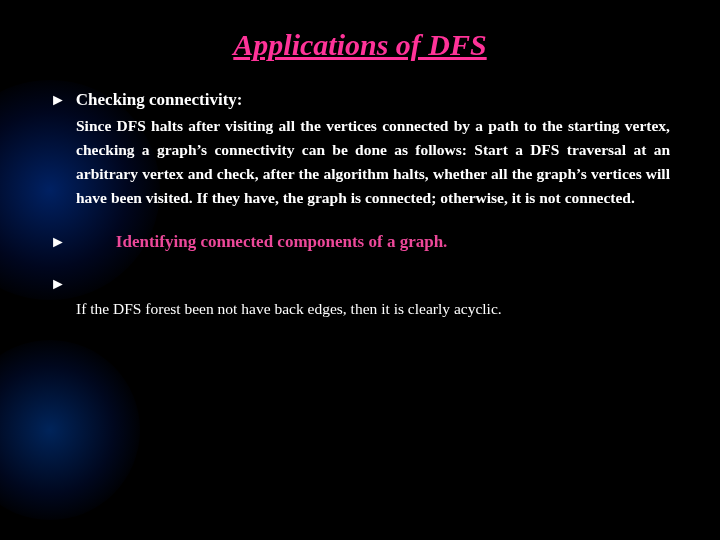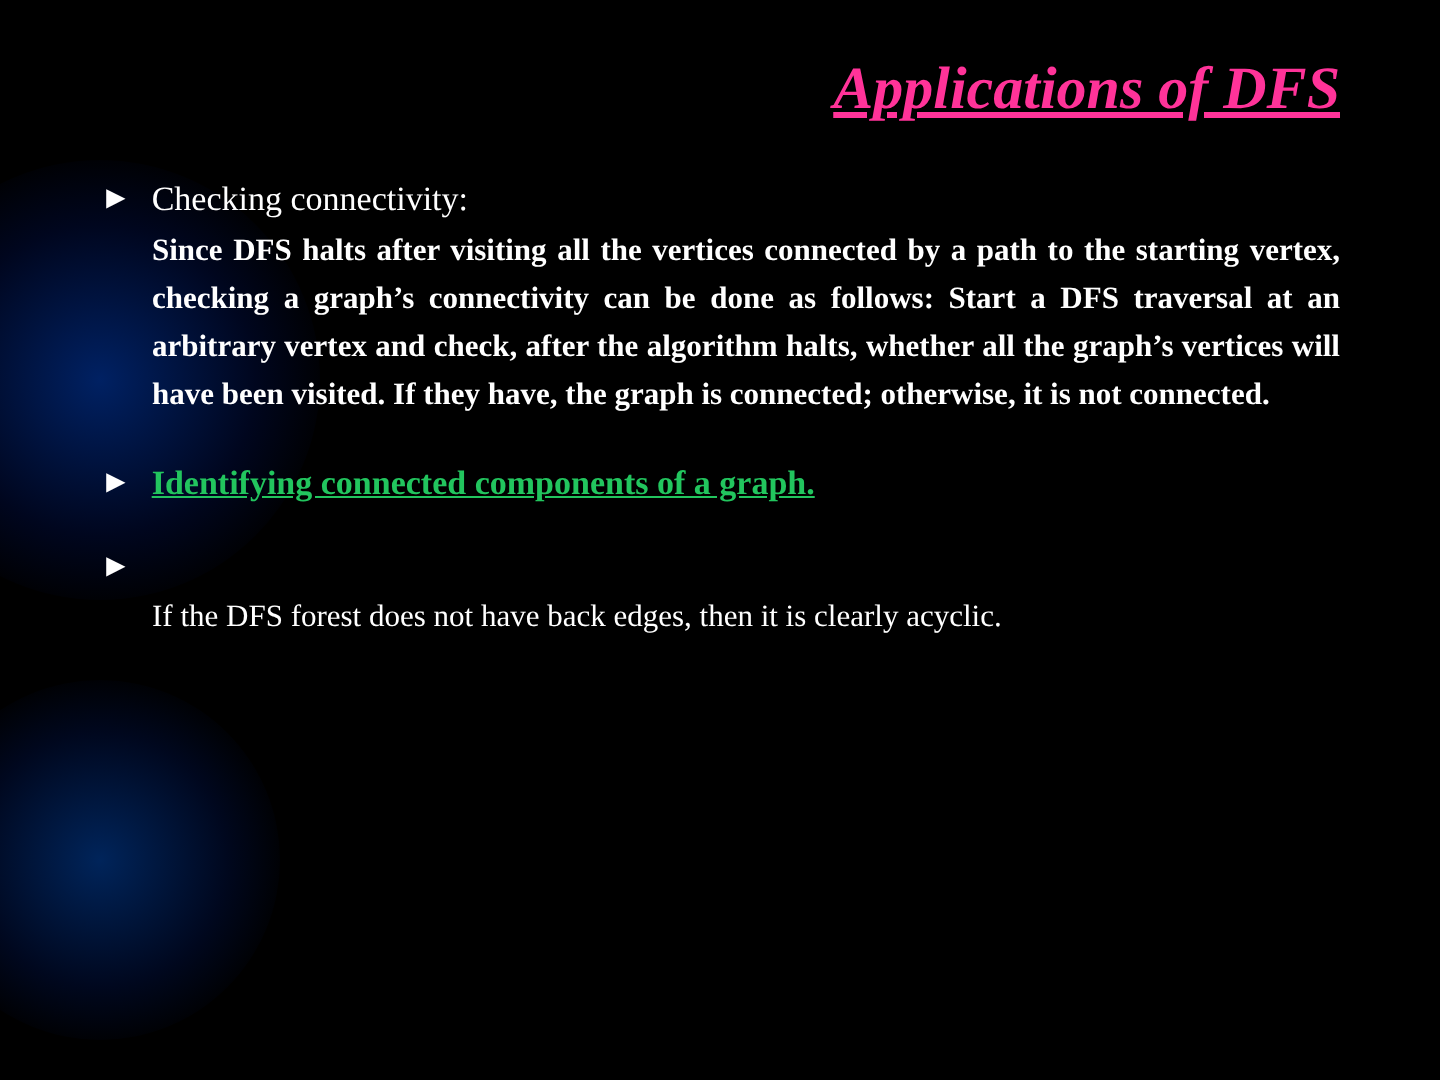--- a/index.html
+++ b/index.html
@@ -40,21 +40,21 @@
       position: relative;
       z-index: 1;
       padding: 28px 50px 28px 50px;
     }
 
     .title {
       color: #ff3399;
       font-size: 30px;
       font-weight: bold;
       text-decoration: underline;
-      text-align: right;
+      text-align: center;
       margin-bottom: 28px;
       font-style: italic;
     }
 
     .bullet-section {
       margin-bottom: 22px;
     }
 
     .bullet-header {
       display: flex;
@@ -66,28 +66,28 @@
     .bullet-arrow {
       color: #ffffff;
       font-size: 16px;
       margin-top: 1px;
       flex-shrink: 0;
     }
 
     .bullet-title {
       color: #ffffff;
       font-size: 17px;
-      font-weight: normal;
+      font-weight: bold;
     }
 
     .bullet-title-underline {
-      color: #22c55e;
+      color: #ec4899;
       font-size: 17px;
       font-weight: bold;
-      text-decoration: underline;
+      margin-left: 40px;
     }
 
     .bullet-body {
       color: #ffffff;
       font-size: 15.5px;
       line-height: 1.55;
       margin-left: 26px;
       text-align: justify;
     }
 
@@ -126,16 +126,16 @@
     <div class="bullet-header">
       <span class="bullet-arrow">►</span>
       <span class="bullet-title-underline">Identifying  connected components of a graph.</span>
     </div>
   </div>
 
   <div class="bullet-section section-acyclicity">
     <div class="bullet-header">
       <span class="bullet-arrow">►</span>
     </div>
-    <div class="bullet-body">If the DFS forest does not have back edges, then it is clearly acyclic.</div>
+    <div class="bullet-body">If the DFS forest been not have back edges, then it is clearly acyclic.</div>
   </div>
 
 </div>
 
 </body></html>

